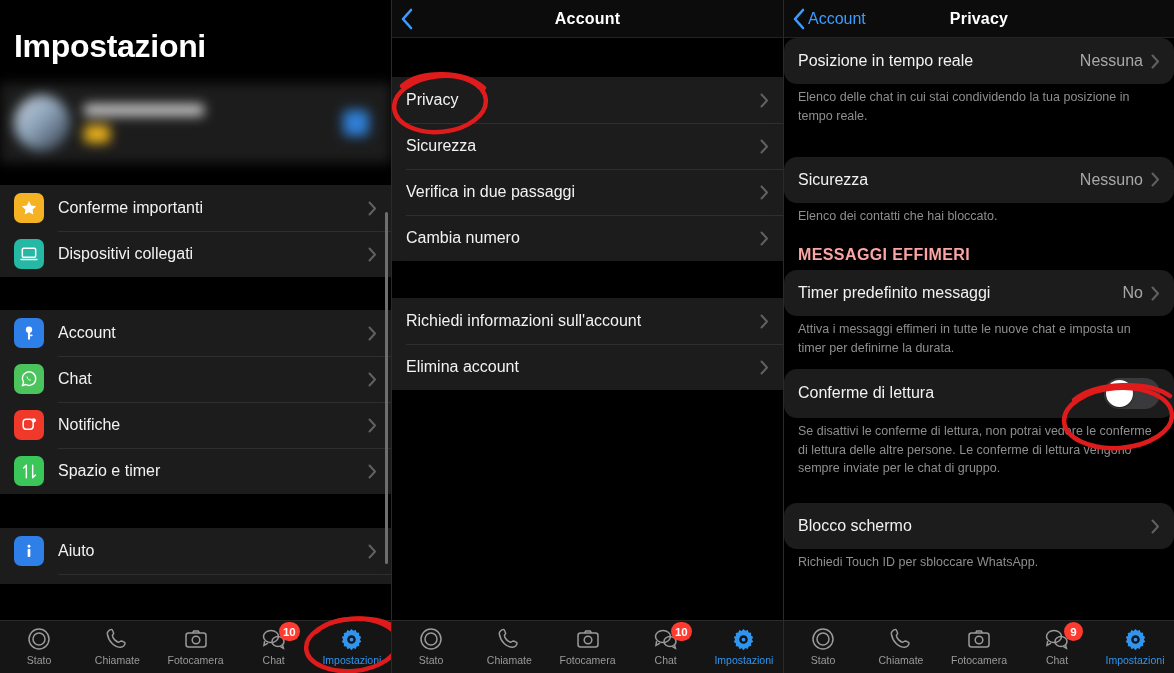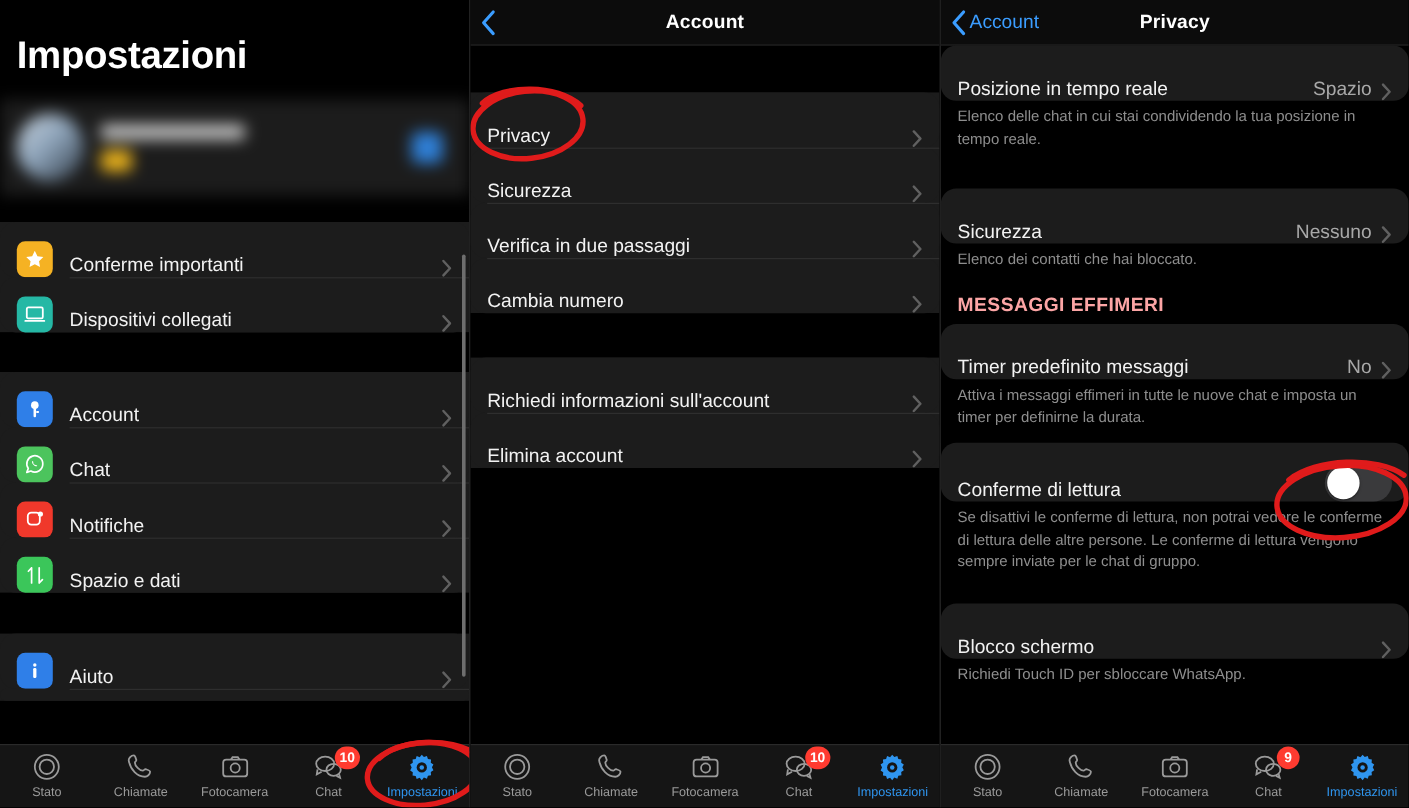--- a/index.html
+++ b/index.html
@@ -62,21 +62,21 @@
   .profile-qr {
     position:absolute; right:22px; top:50%; transform:translateY(-50%);
     width:26px; height:26px; border-radius:5px; background:#2f7fd6;
   }
 
   
   .group { background:#1c1c1c; }
   .gap { background:#000; }
   .row {
     height:46px; background:#1c1c1c;
-    display:flex; align-items:flex-end; padding:0 14px;
+    display:flex; align-items:center; padding:0 14px;
     position:relative;
     border-radius:13px;
   }
   .row + .row::before {
     content:""; position:absolute; left:14px; right:0; top:0; height:1px;
     background:#2e2e2e;
   }
   .row.has-icon + .row.has-icon::before { left:58px; }
   .row-icon {
     width:30px; height:30px; border-radius:7px; flex:0 0 auto;
@@ -234,21 +234,21 @@
               <path d="M1.5 1.5L7 7.5 1.5 13.5"></path>
             </svg>
         </span>
       </div>
       <div class="row has-icon">
         <span class="row-icon" style="background:#3bc65a">
           <svg width="19" height="19" viewBox="0 0 24 24" fill="none" stroke="#fff" stroke-width="1.8" stroke-linecap="round" stroke-linejoin="round">
               <path d="M8 20V4M8 4L4.6 7.6M16 4v16M16 20l3.4-3.6"></path>
             </svg>
         </span>
-        <span class="row-label">Spazio e dati</span>
+        <span class="row-label">Spazio e timer</span>
         <span class="chev">
           <svg width="9" height="15" viewBox="0 0 9 15" fill="none" stroke="#8b8b8b" stroke-width="2" stroke-linecap="round" stroke-linejoin="round">
               <path d="M1.5 1.5L7 7.5 1.5 13.5"></path>
             </svg>
         </span>
       </div>
     </div>
 
     <div class="gap" style="height:34px"></div>
 
@@ -469,21 +469,21 @@
         <svg width="13" height="22" viewBox="0 0 13 22" fill="none" stroke="#3b9dff" stroke-width="2.6" stroke-linecap="round" stroke-linejoin="round">
             <path d="M11 2L3 11l8 9"></path>
           </svg>
         <span class="nav-back-label">Account</span>
       </div>
       <div class="nav-title">Privacy</div>
     </div>
 
     <div class="row">
       <span class="row-label">Posizione in tempo reale</span>
-      <span class="row-value">Spazio</span>
+      <span class="row-value">Nessuna</span>
       <span class="chev">
         <svg width="9" height="15" viewBox="0 0 9 15" fill="none" stroke="#8b8b8b" stroke-width="2" stroke-linecap="round" stroke-linejoin="round">
             <path d="M1.5 1.5L7 7.5 1.5 13.5"></path>
           </svg>
       </span>
     </div>
     <div class="desc">Elenco delle chat in cui stai condividendo la tua posizione in tempo reale.</div>
     <div class="gap" style="height:20px"></div>
 
     <div class="row">

